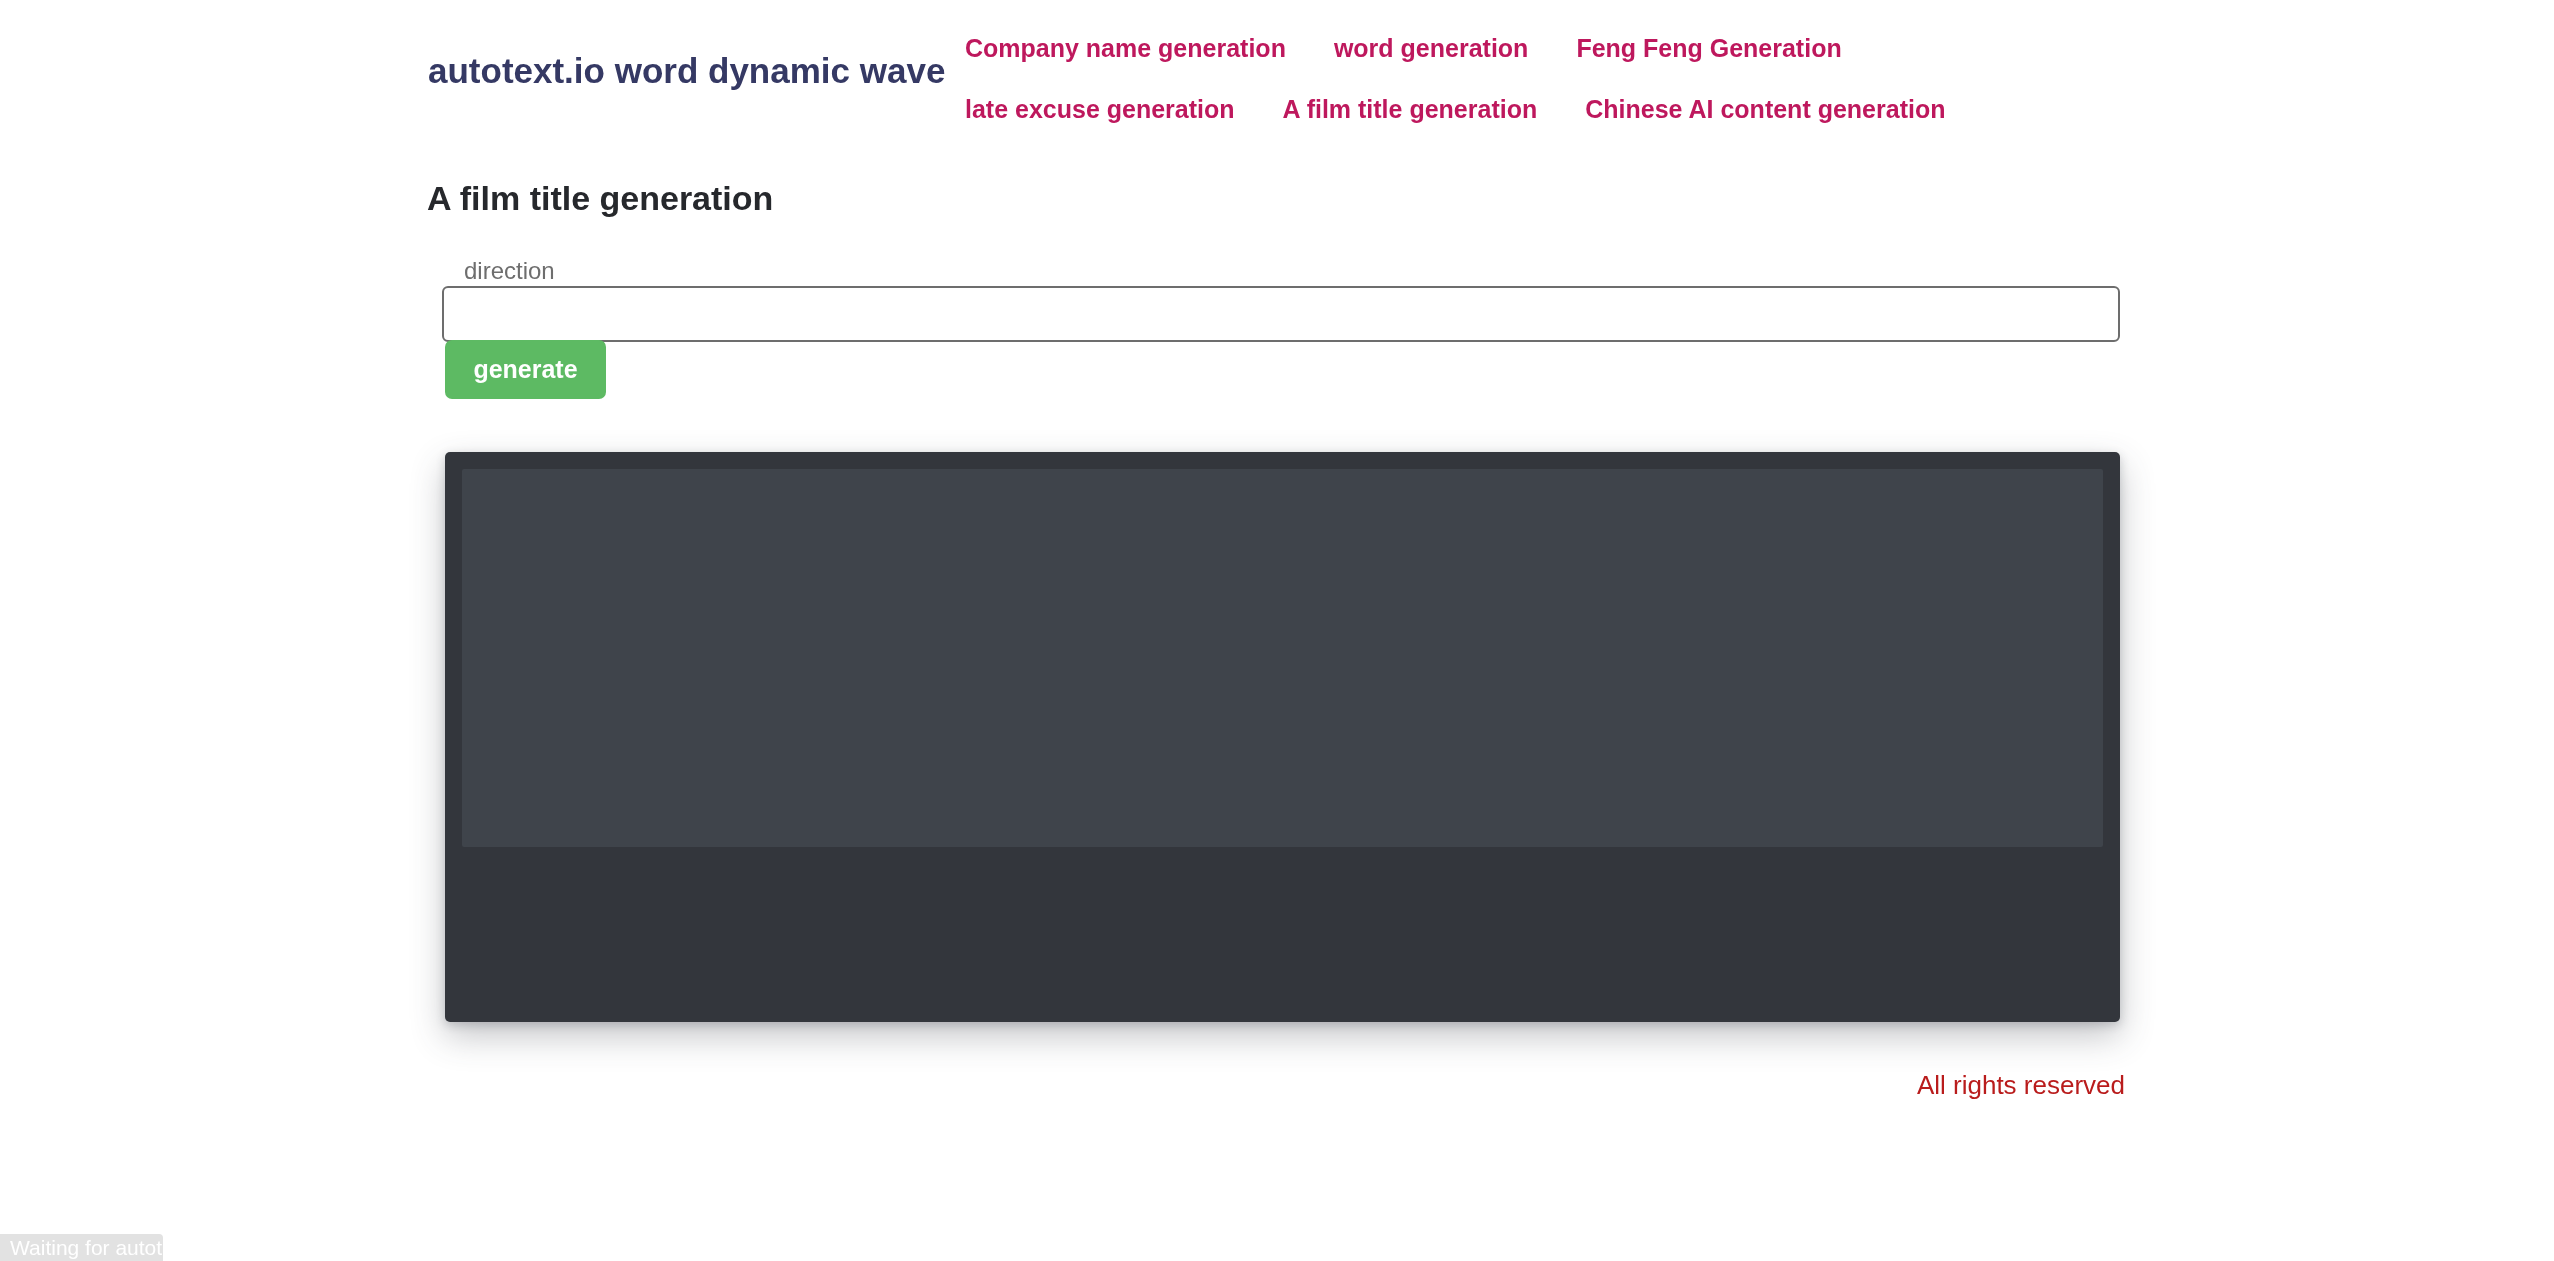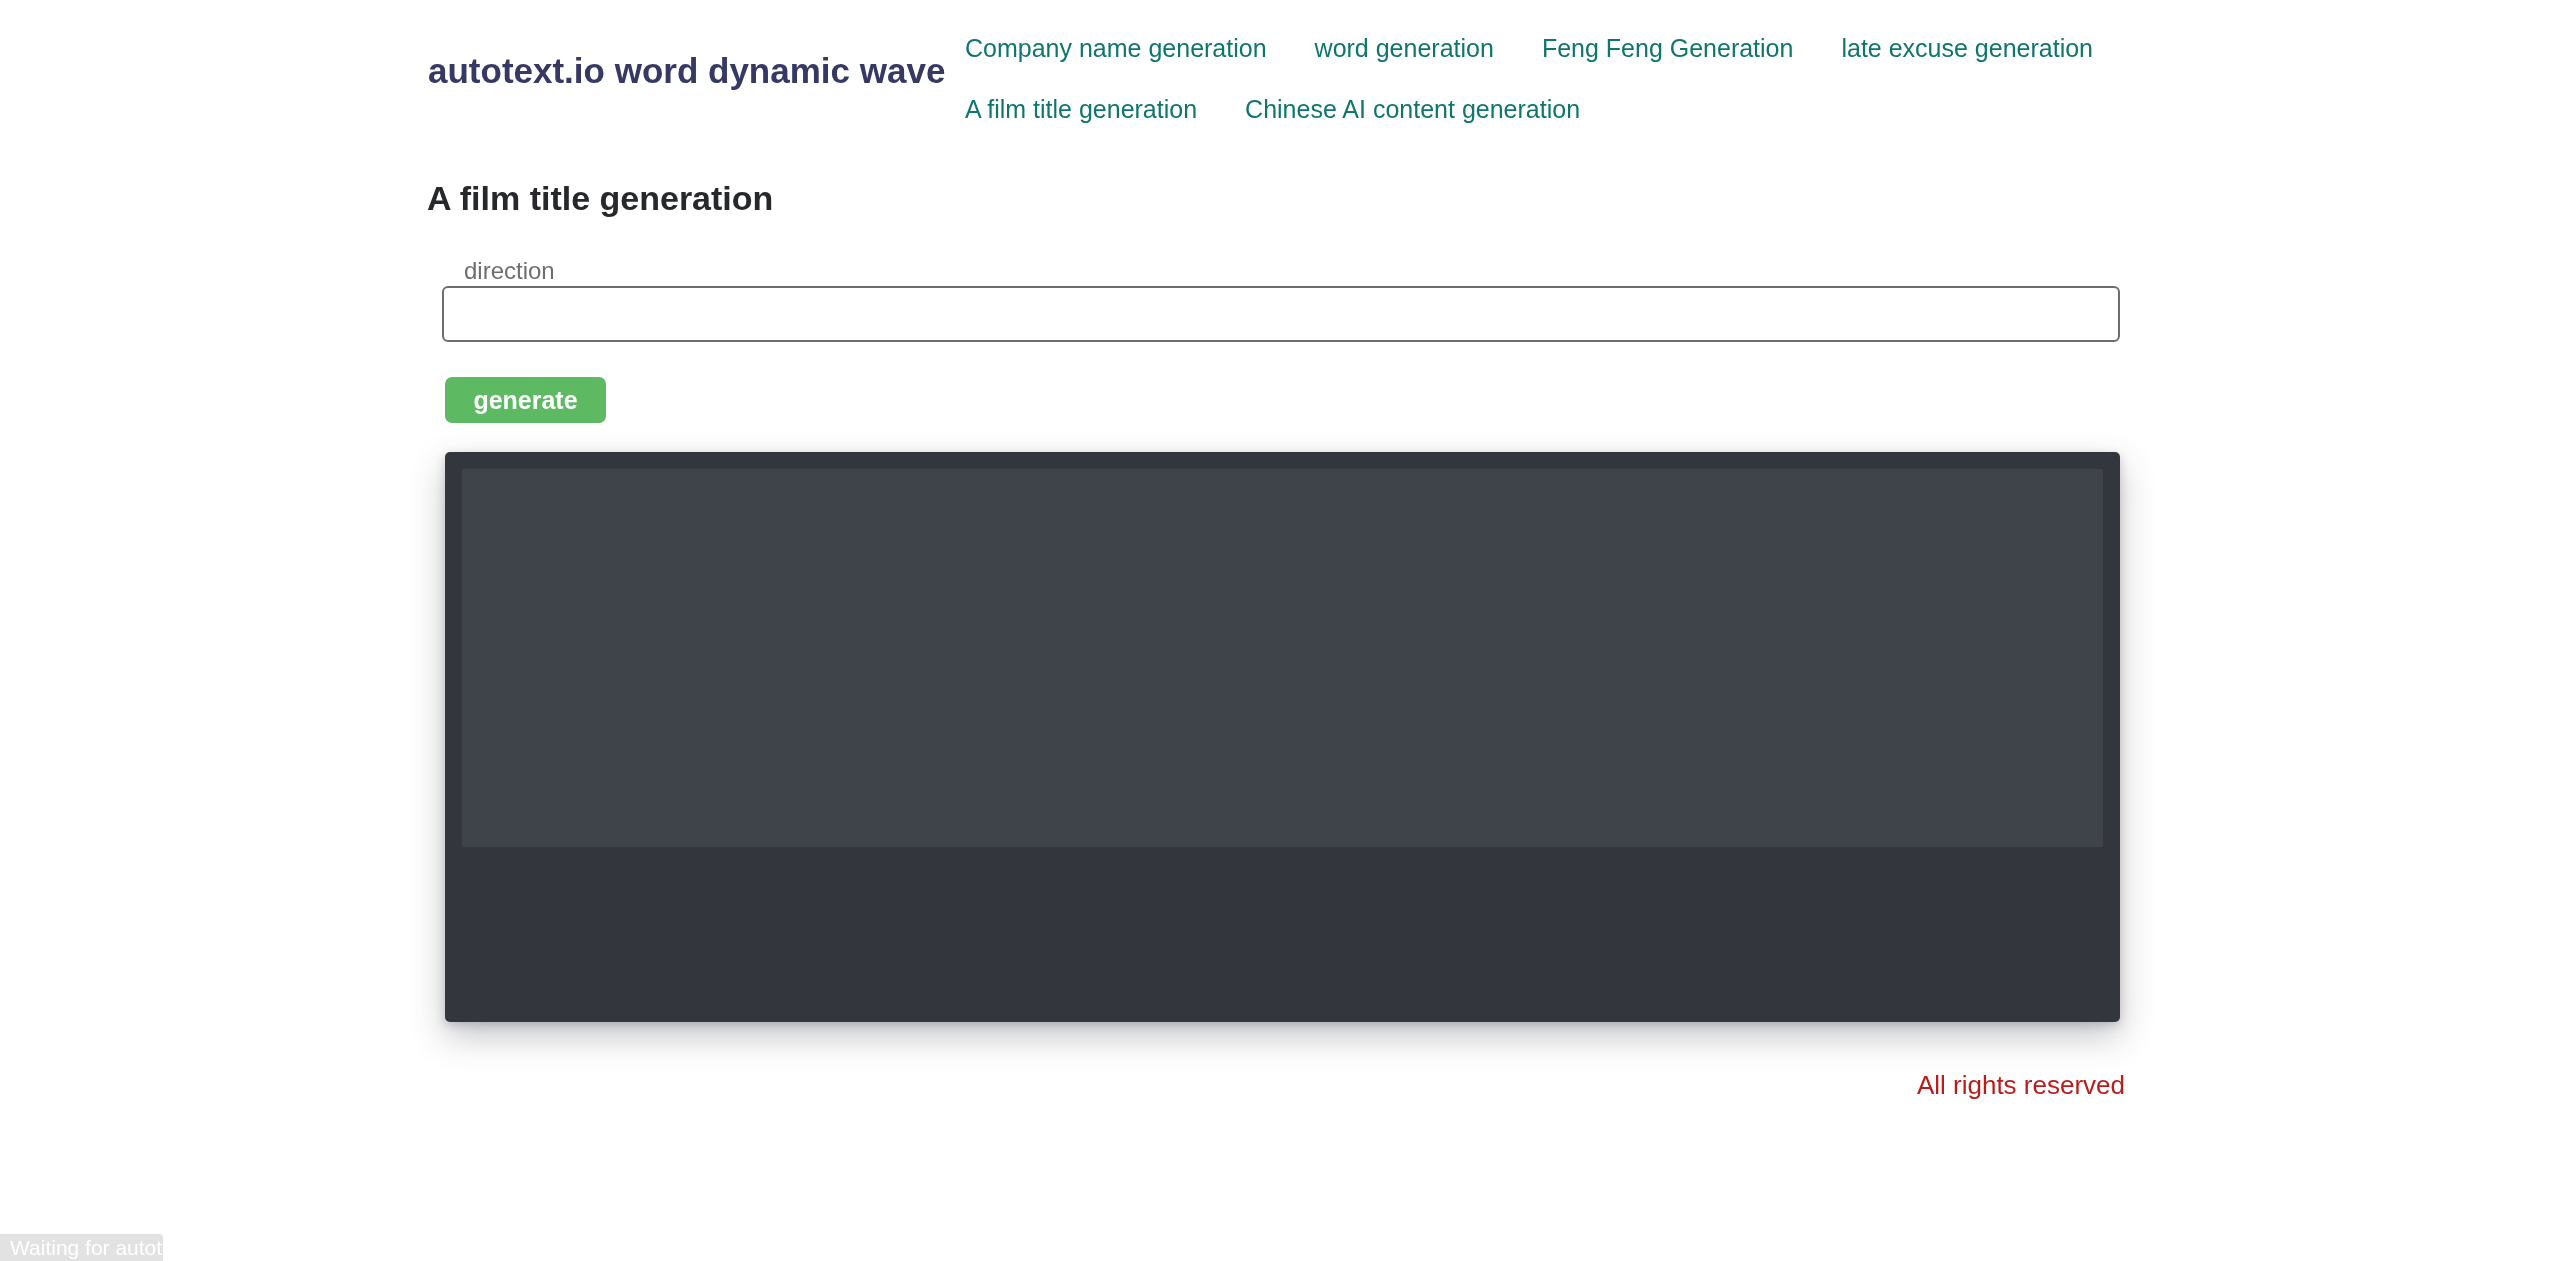--- a/index.html
+++ b/index.html
@@ -22,22 +22,22 @@
     text-decoration: none;
     cursor: pointer;
     white-space: nowrap;
   }
   .nav {
     position: absolute; left: 965px; top: 29px; width: 1150px;
     display: flex; flex-wrap: wrap; column-gap: 48px; row-gap: 23px;
   }
   .nav a {
     font-size: 25px; line-height: 38px;
-    color: #0f766e; text-decoration: none;
-    cursor: pointer; white-space: nowrap;
+    color: #be185d; text-decoration: none;
+    cursor: pointer; white-space: nowrap; font-weight: bold;
   }
 
   
   .page-title {
     position: absolute; left: 427px; top: 176px;
     font-size: 34px; font-weight: 700; line-height: 44px;
     color: #26282c;
   }
   .field-label {
     position: absolute; left: 464px; top: 256px;
@@ -48,22 +48,22 @@
     width: 1678px; height: 56px;
     background: #ffffff;
     border: 2px solid #6d6d6d;
     border-radius: 6px;
     font-size: 26px; padding: 0 14px;
     font-family: "Liberation Sans", sans-serif;
     color: #26282c;
     outline: none;
   }
   .generate-btn {
-    position: absolute; left: 445px; top: 377px;
-    width: 161px; height: 46px;
+    position: absolute; left: 445px; top: 340px;
+    width: 161px; height: 59px;
     background: #5dba63;
     border: none; border-radius: 7px;
     color: #ffffff; font-size: 25px; font-weight: 700;
     font-family: "Liberation Sans", sans-serif;
     cursor: pointer;
   }
 
   
   .output-card {
     position: absolute; left: 445px; top: 452px;

